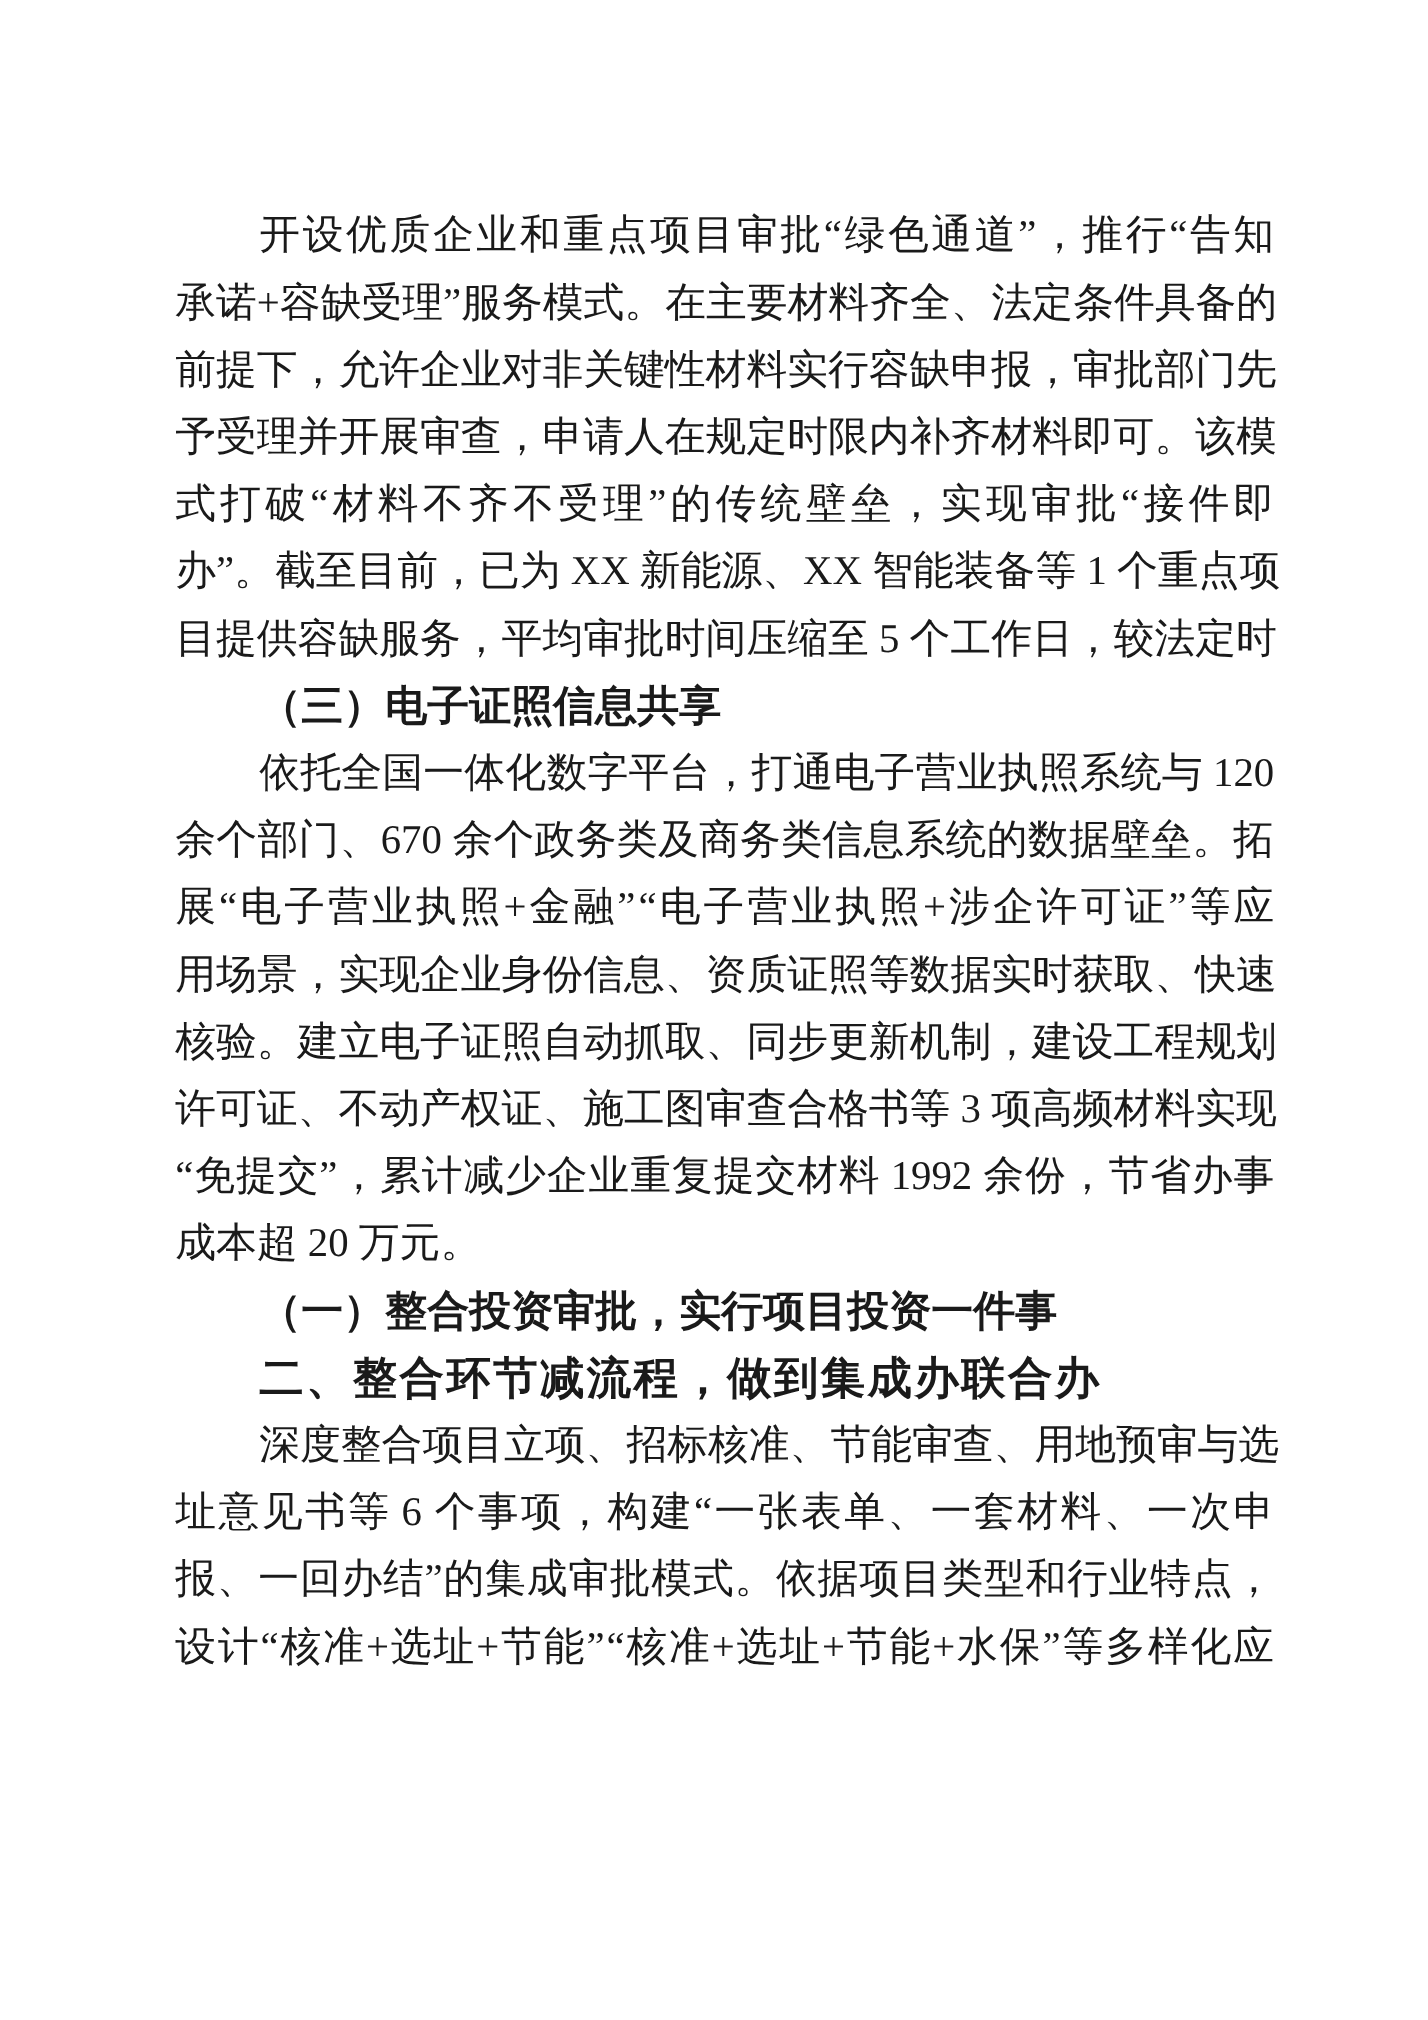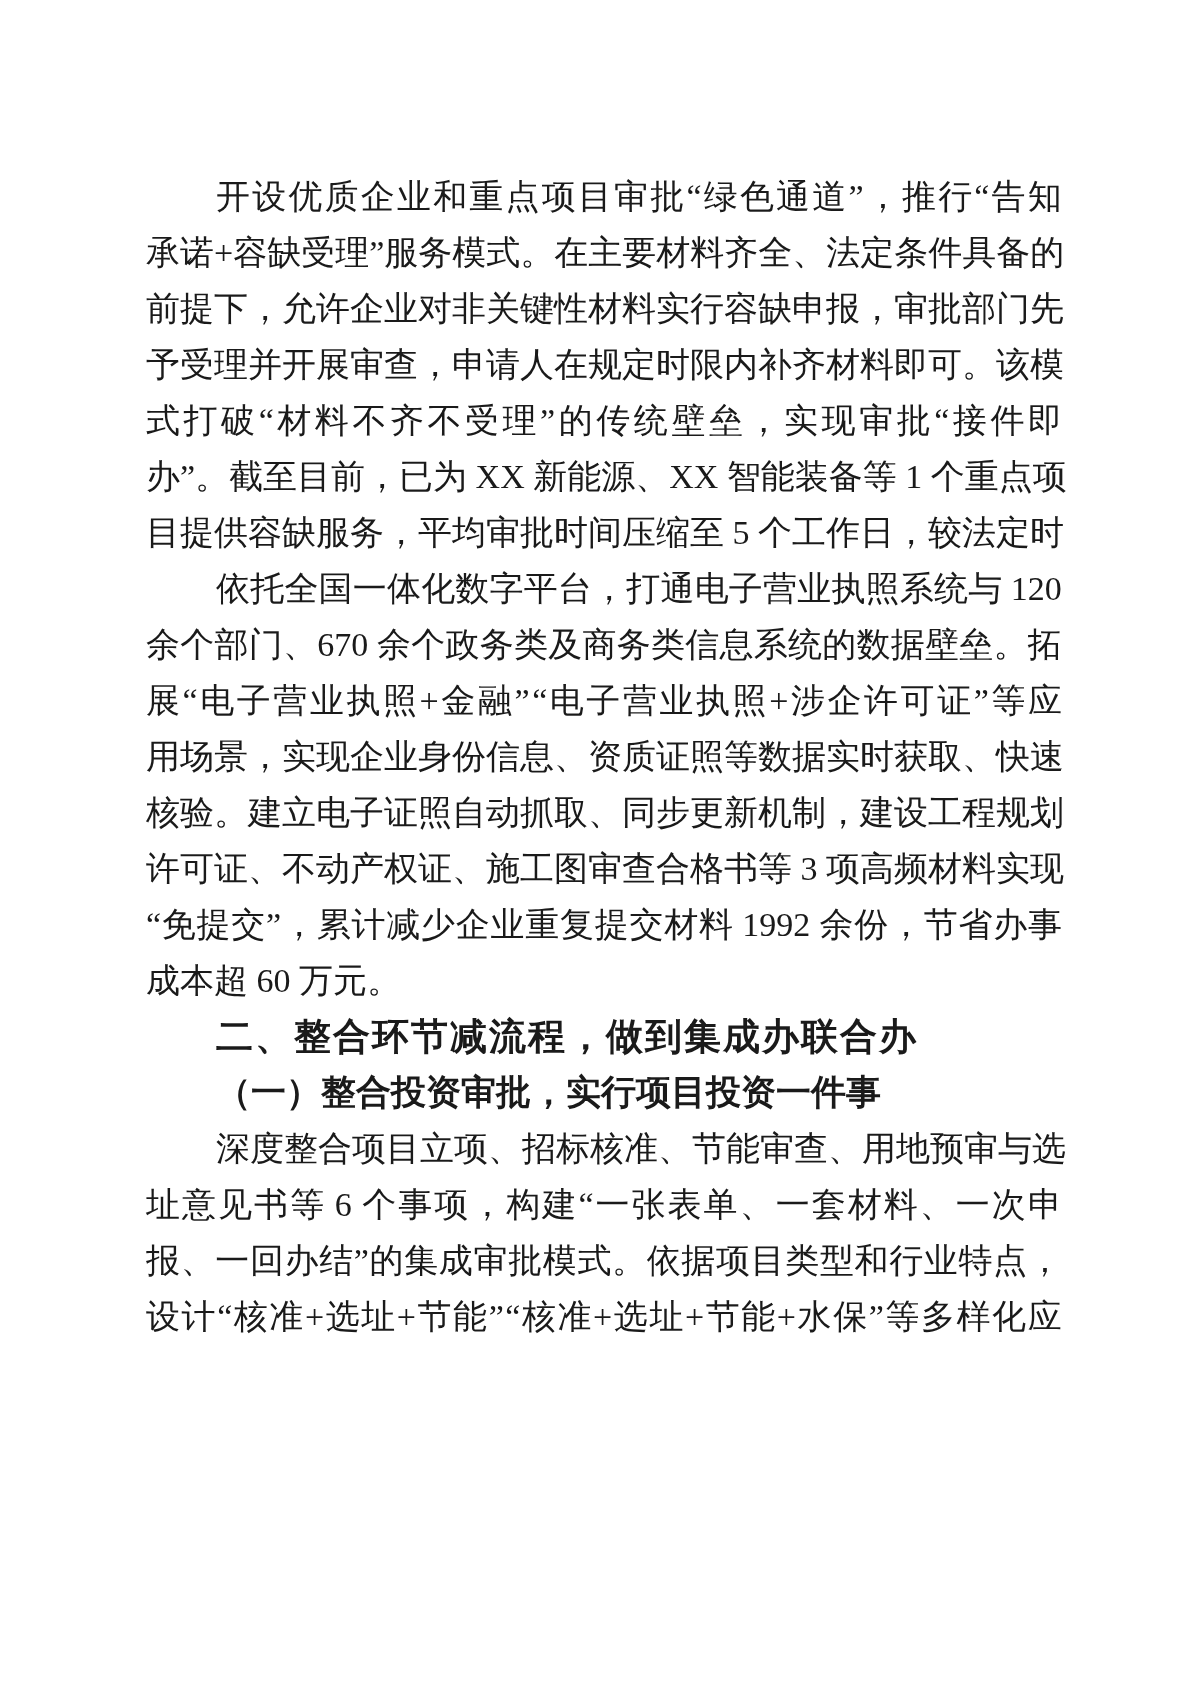--- a/index.html
+++ b/index.html
@@ -251,20 +251,21 @@
           <span class="ch">工</span>
           <span class="ch">作</span>
           <span class="ch">日</span>
           <span class="ch">，</span>
           <span class="ch">较</span>
           <span class="ch">法</span>
           <span class="ch">定</span>
           <span class="ch">时</span>
         </div>
       </div>
+      <div class="line indent heading-kai">（三）电子证照信息共享</div>
       <div class="paragraph">
         <div class="line flexjust mindent">
           <span class="ch">依</span>
           <span class="ch">托</span>
           <span class="ch">全</span>
           <span class="ch">国</span>
           <span class="ch">一</span>
           <span class="ch">体</span>
           <span class="ch">化</span>
           <span class="ch">数</span>
@@ -451,24 +452,24 @@
           <span class="ch">料</span>
           <span class="ch"> 1992 </span>
           <span class="ch">余</span>
           <span class="ch">份</span>
           <span class="ch">，</span>
           <span class="ch">节</span>
           <span class="ch">省</span>
           <span class="ch">办</span>
           <span class="ch">事</span>
         </div>
-        <div class="line">成本超 60 万元。</div>
+        <div class="line">成本超 20 万元。</div>
       </div>
+      <div class="line indent heading-kai">（一）整合投资审批，实行项目投资一件事</div>
       <div class="line indent heading-hei">二、整合环节减流程，做到集成办联合办</div>
-      <div class="line indent heading-kai">（一）整合投资审批，实行项目投资一件事</div>
       <div class="paragraph">
         <div class="line flexjust mindent">
           <span class="ch">深</span>
           <span class="ch">度</span>
           <span class="ch">整</span>
           <span class="ch">合</span>
           <span class="ch">项</span>
           <span class="ch">目</span>
           <span class="ch">立</span>
           <span class="ch">项</span>

